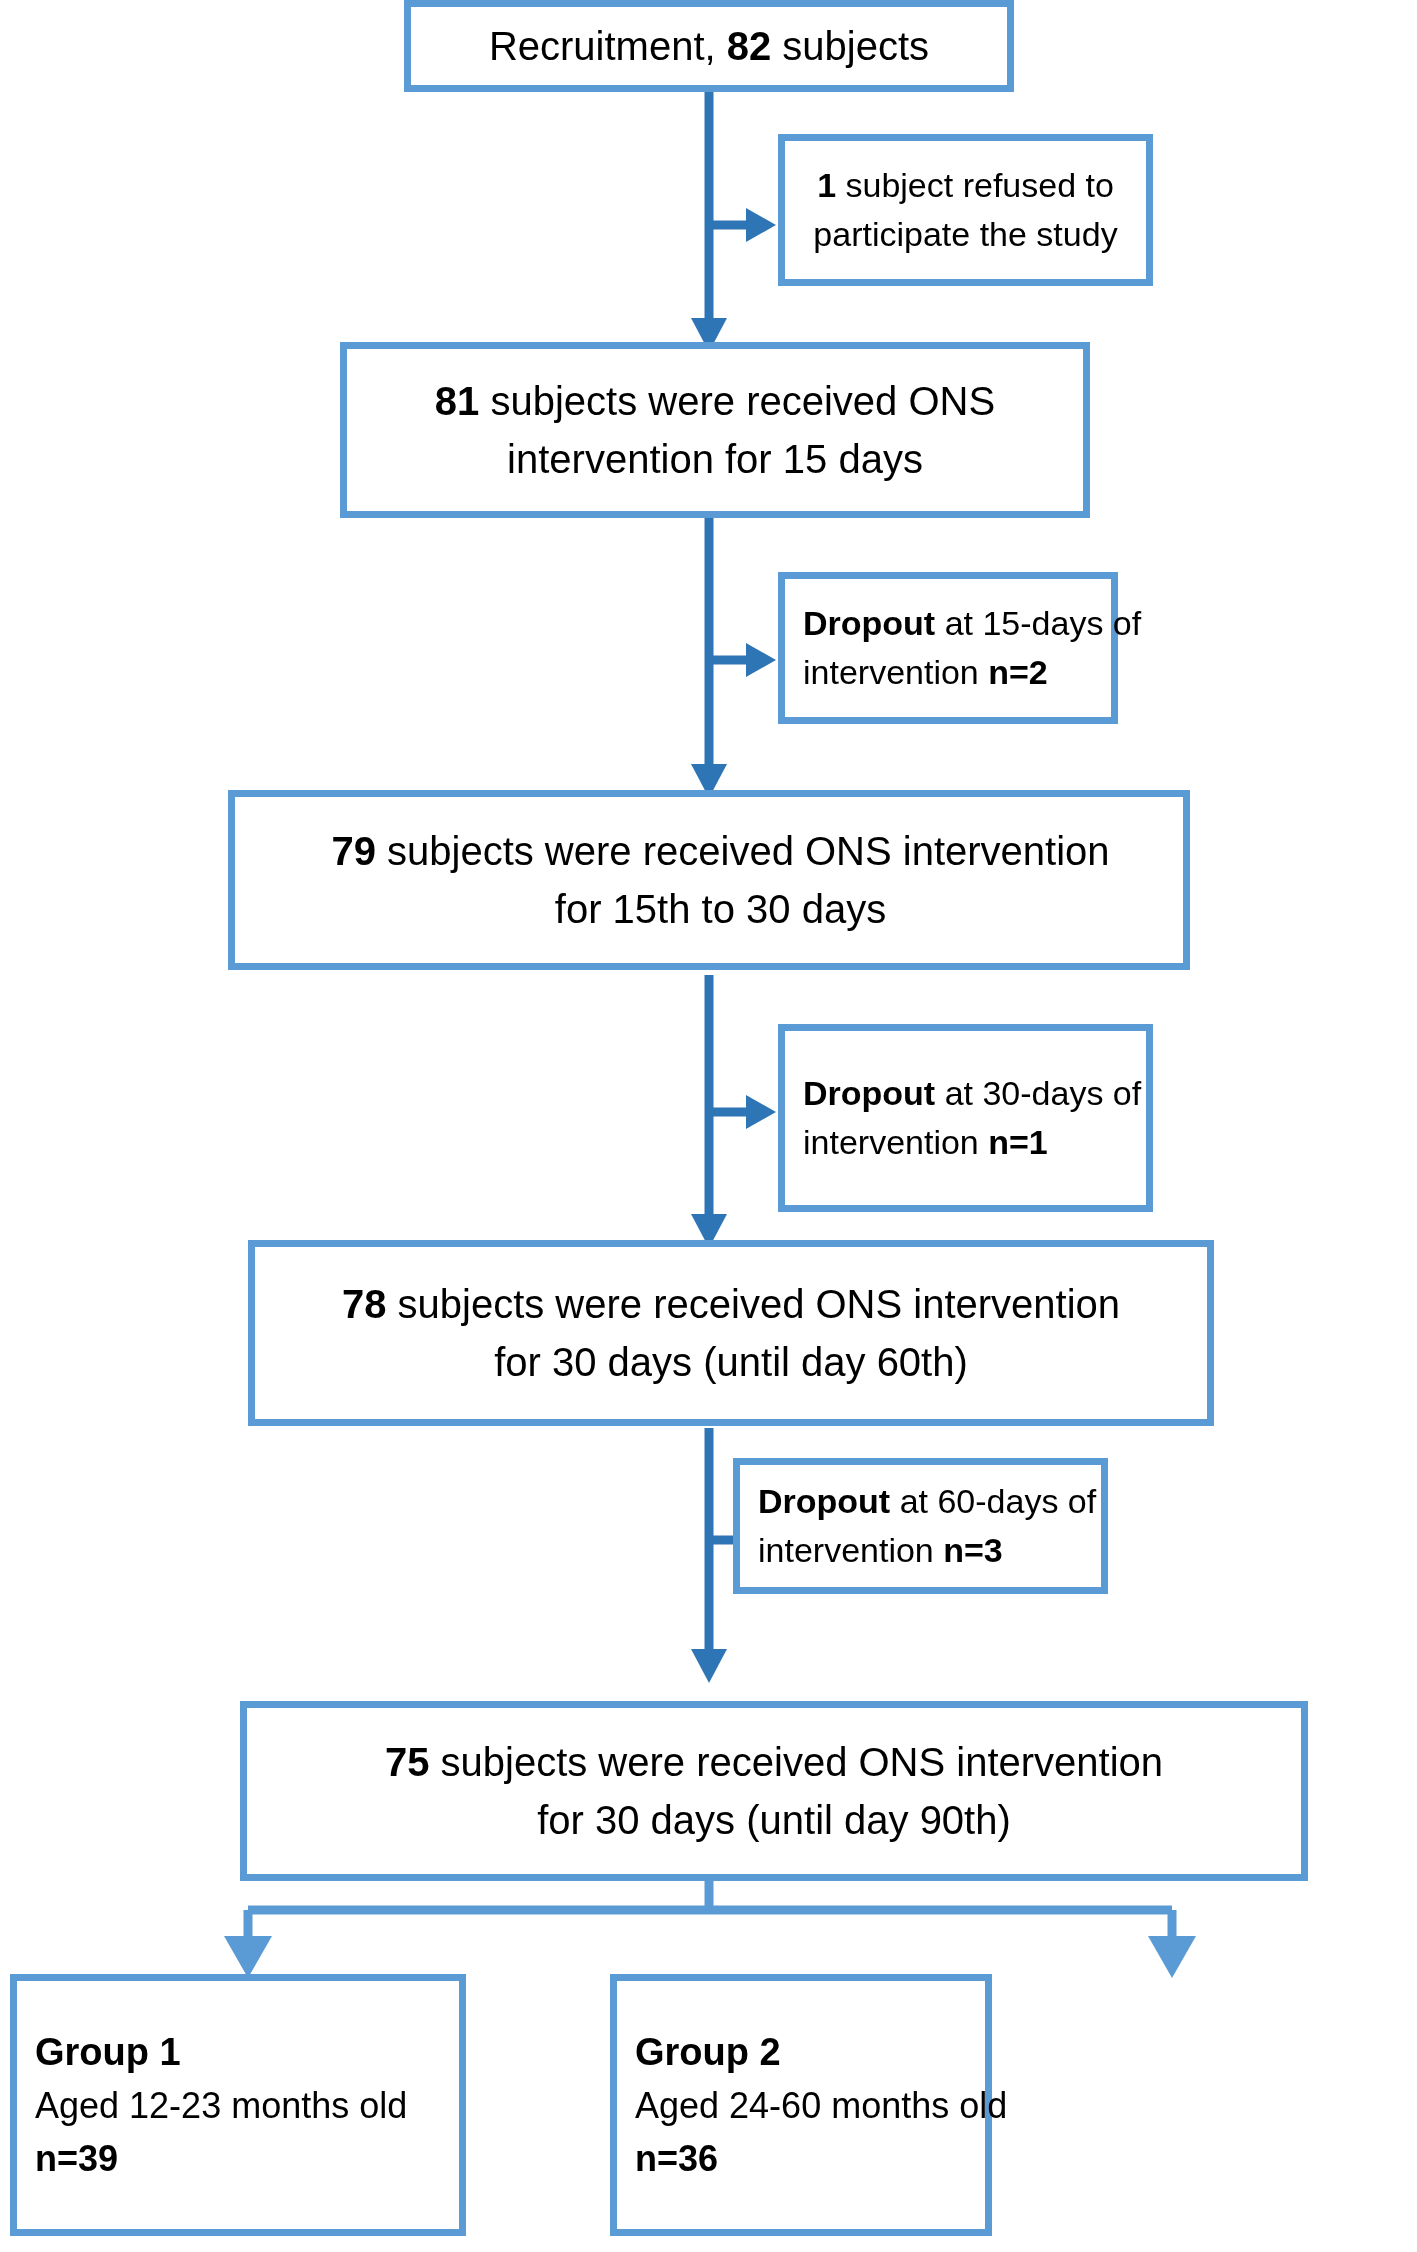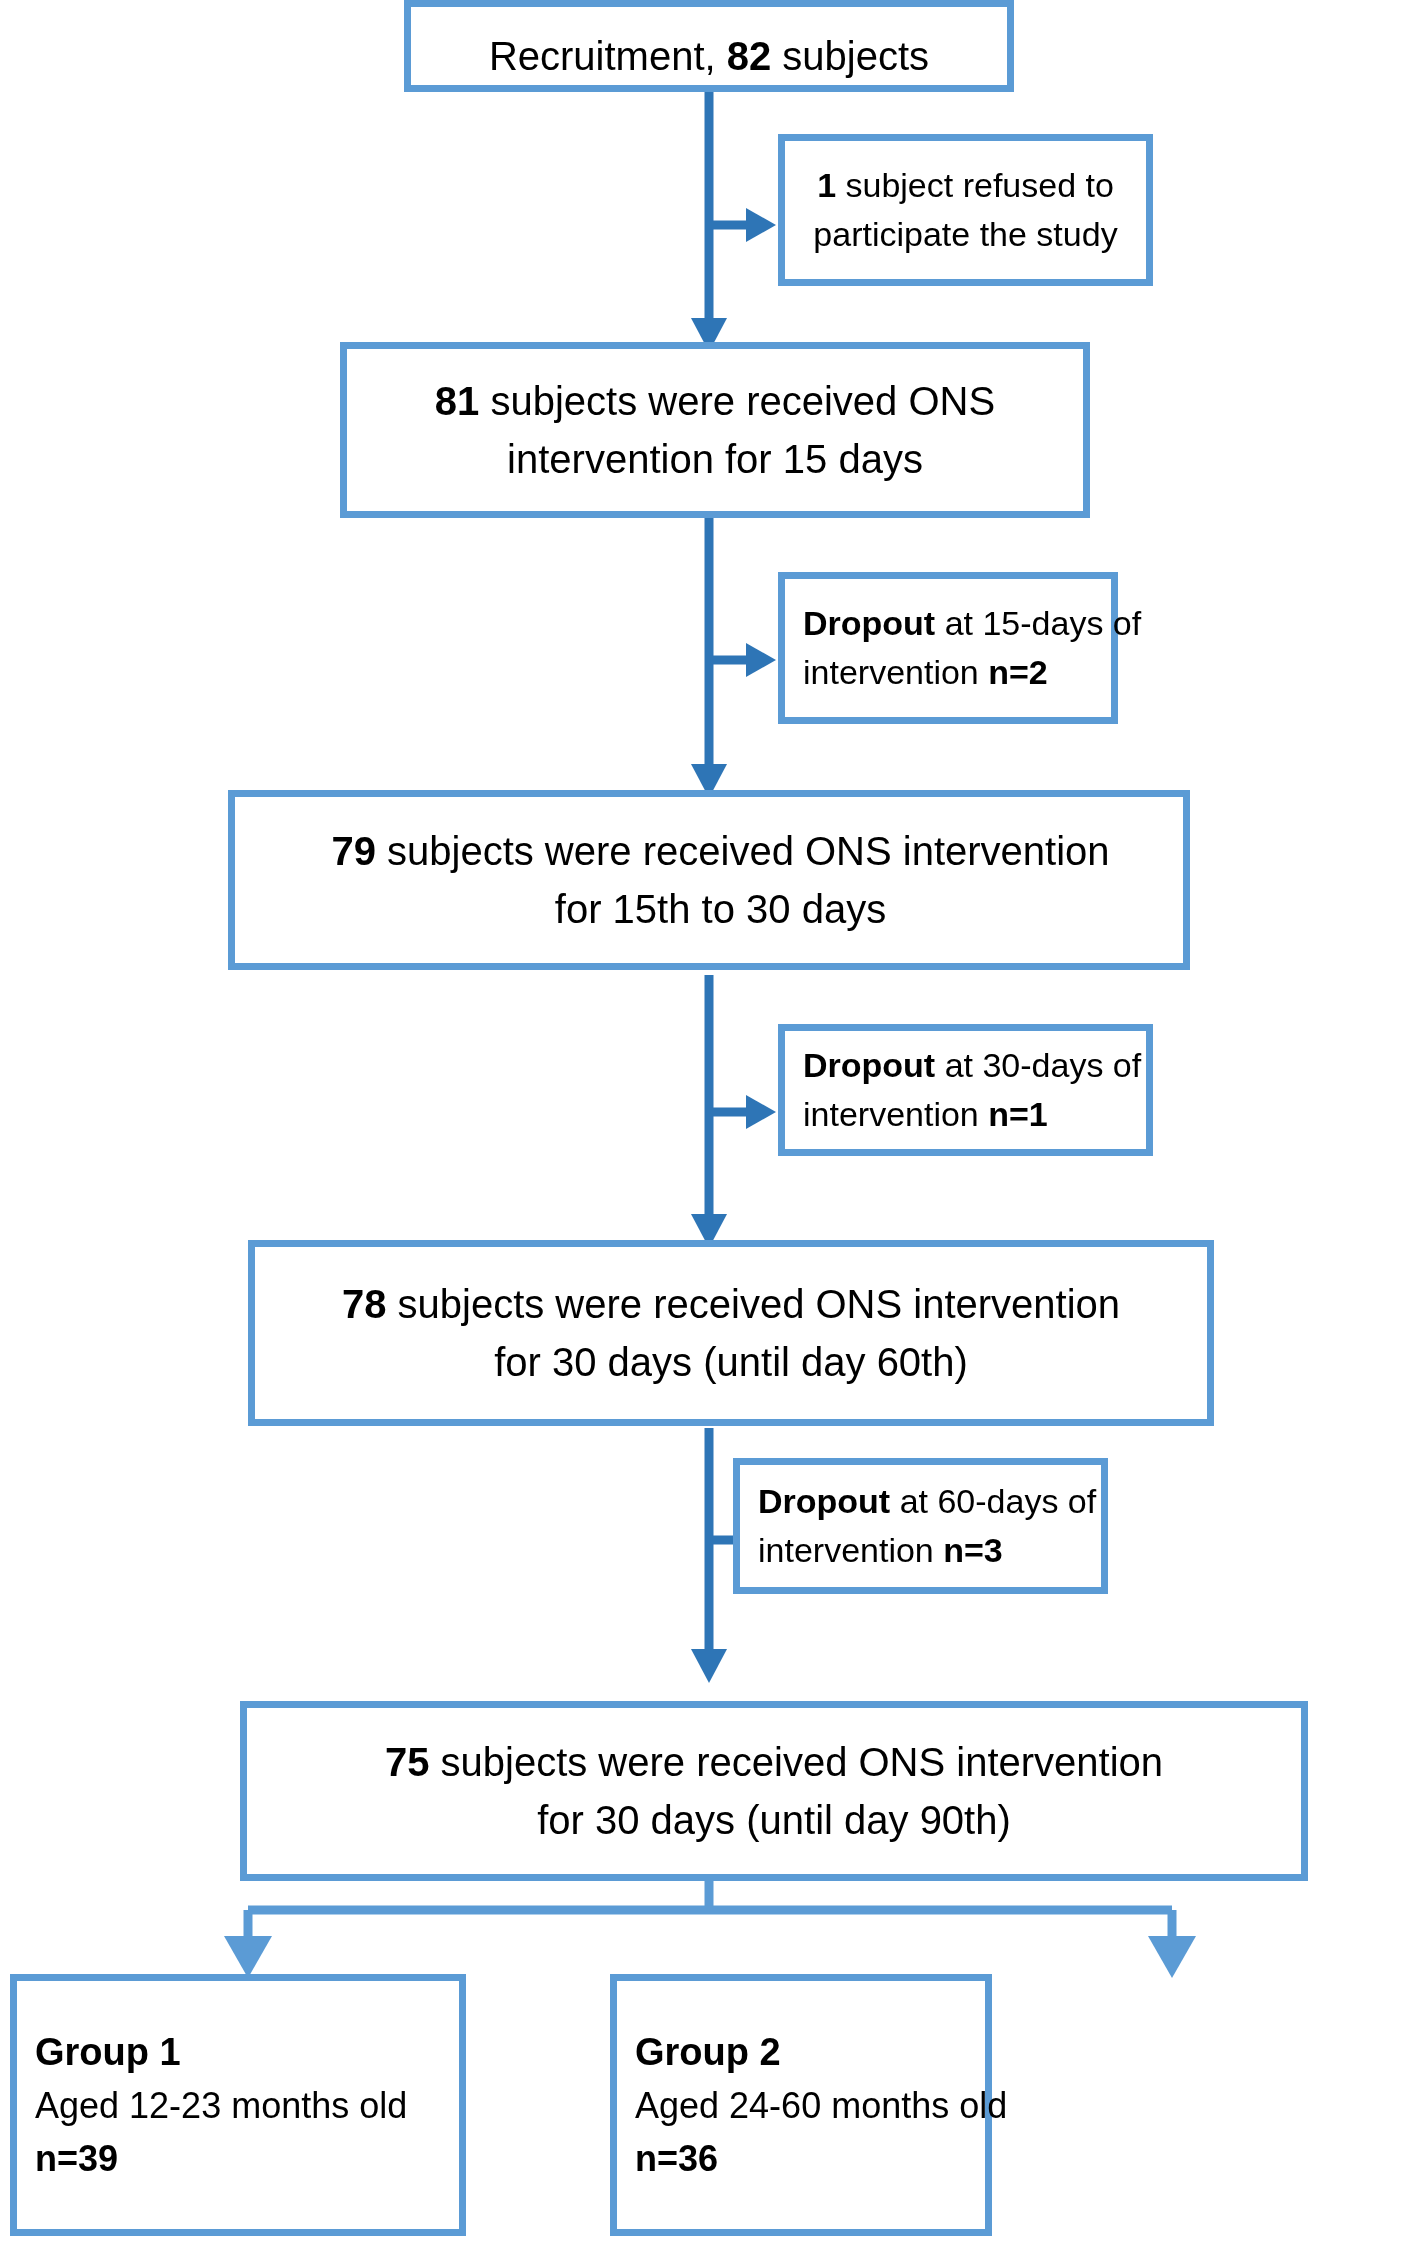--- a/index.html
+++ b/index.html
@@ -104,21 +104,21 @@
     <g>
       <line x1="709" y1="1855" x2="709" y2="1910" stroke="#5B9BD5" stroke-width="9"></line>
       <line x1="248" y1="1910" x2="1172" y2="1910" stroke="#5B9BD5" stroke-width="9"></line>
       <line x1="248" y1="1910" x2="248" y2="1948" stroke="#5B9BD5" stroke-width="9"></line>
       <polygon points="248,1978 224,1936 272,1936" fill="#5B9BD5"></polygon>
       <line x1="1172" y1="1910" x2="1172" y2="1948" stroke="#5B9BD5" stroke-width="9"></line>
       <polygon points="1172,1978 1148,1936 1196,1936" fill="#5B9BD5"></polygon>
     </g>
   </svg>
 
-  <div class="node center main-node" style="left:404px; top:0px; width:610px; height:92px;justify-content:flex-end;">
+  <div class="node center main-node" style="left:404px; top:0px; width:610px; height:92px;">
     <span class="line"><span>Recruitment, </span><b>82</b><span> subjects</span></span>
   </div>
 
   <div class="node center side-node" style="left:778px; top:134px; width:375px; height:152px;">
     <span class="line"><b>1</b><span> subject refused to</span></span>
     <span class="line">participate the study</span>
   </div>
 
   <div class="node center main-node" style="left:340px; top:342px; width:750px; height:176px;">
     <span class="line"><b>81</b><span> subjects were received ONS</span></span>
@@ -128,21 +128,21 @@
   <div class="node left side-node" style="left:778px; top:572px; width:340px; height:152px;">
     <span class="line"><b>Dropout</b><span> at 15-days of</span></span>
     <span class="line"><span>intervention </span><b>n=2</b></span>
   </div>
 
   <div class="node center main-node" style="left:228px; top:790px; width:962px; height:180px;padding-left:23px;">
     <span class="line"><b>79</b><span> subjects were received ONS intervention</span></span>
     <span class="line">for 15th to 30 days</span>
   </div>
 
-  <div class="node left side-node" style="left:778px; top:1024px; width:375px; height:132px;">
+  <div class="node left side-node" style="left:778px; top:1024px; width:375px; height:188px;">
     <span class="line"><b>Dropout</b><span> at 30-days of</span></span>
     <span class="line"><span>intervention </span><b>n=1</b></span>
   </div>
 
   <div class="node center main-node" style="left:248px; top:1240px; width:966px; height:186px;">
     <span class="line"><b>78</b><span> subjects were received ONS intervention</span></span>
     <span class="line">for 30 days (until day 60th)</span>
   </div>
 
   <div class="node left side-node" style="left:733px; top:1458px; width:375px; height:136px;">

